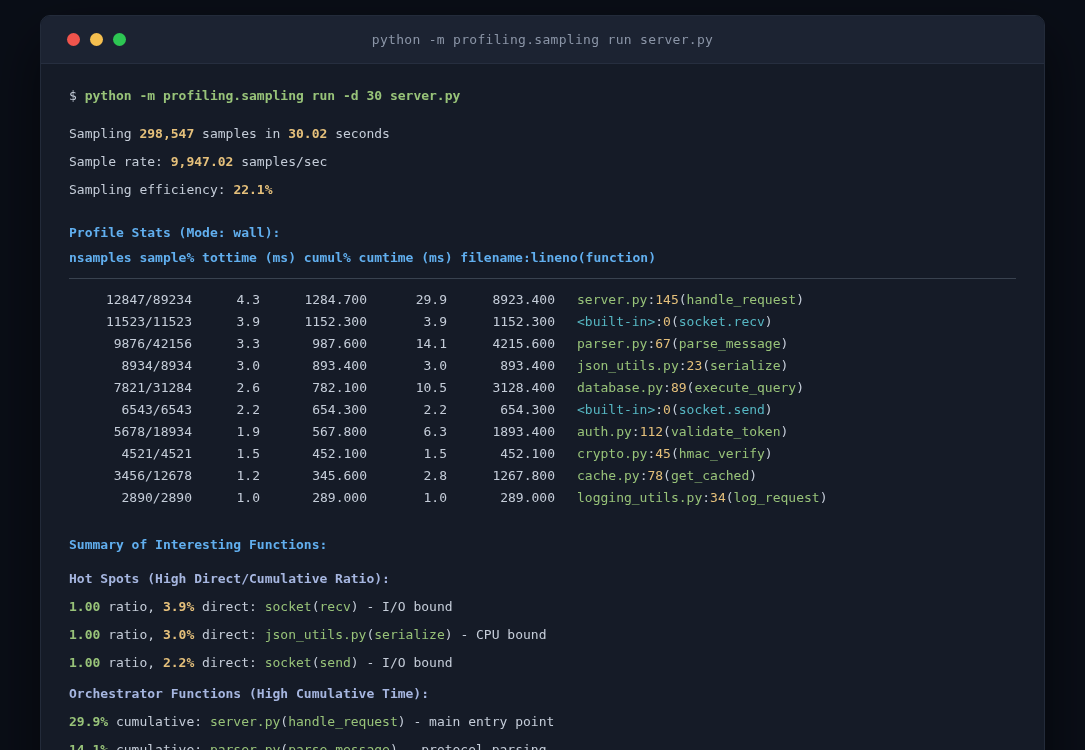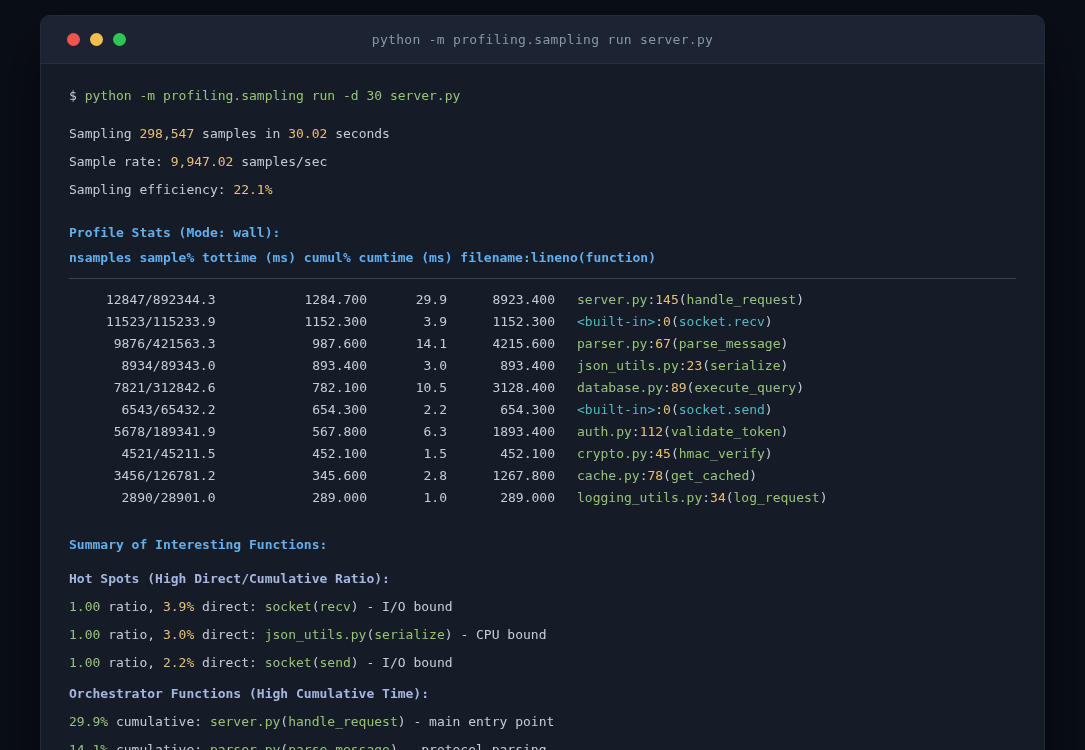--- a/index.html
+++ b/index.html
@@ -36,28 +36,28 @@
 
   .content { padding: 18px 28px 0 28px; font-size: 13px; color: #c5cdd9; }
   .line { white-space: pre; line-height: 28px; }
   .trow { white-space: pre; line-height: 22px; }
 
   .green  { color: #98c379; }
   .yellow { color: #e5c07b; }
   .cyan   { color: #56b6c2; }
   .blue   { color: #61afef; font-weight: bold; }
   .pale   { color: #a6b6e0; font-weight: bold; }
-  .b      { font-weight: normal; }
+  .b      { font-weight: bold; }
 
   .cmdline { margin-bottom: 10px; }
   .heading { margin-top: 15px; }
   .divider { border-top: 1px solid #39424f; margin: 9px 0 10px 0; width: 100%; height: 0; }
 
   .c1 { display: inline-block; width: 123px; text-align: right; }
-  .c2 { display: inline-block; width: 68px;  text-align: left; }
+  .c2 { display: inline-block; width: 68px;  text-align: right; }
   .c3 { display: inline-block; width: 107px; text-align: right; }
   .c4 { display: inline-block; width: 80px;  text-align: right; }
   .c5 { display: inline-block; width: 108px; text-align: right; }
   .cf { margin-left: 22px; }
 
   .summary-heading { margin-top: 22px; }
   .sub-heading { margin-top: 6px; }
   .orch-heading { margin-top: 3px; }
 </style>
 </head>

